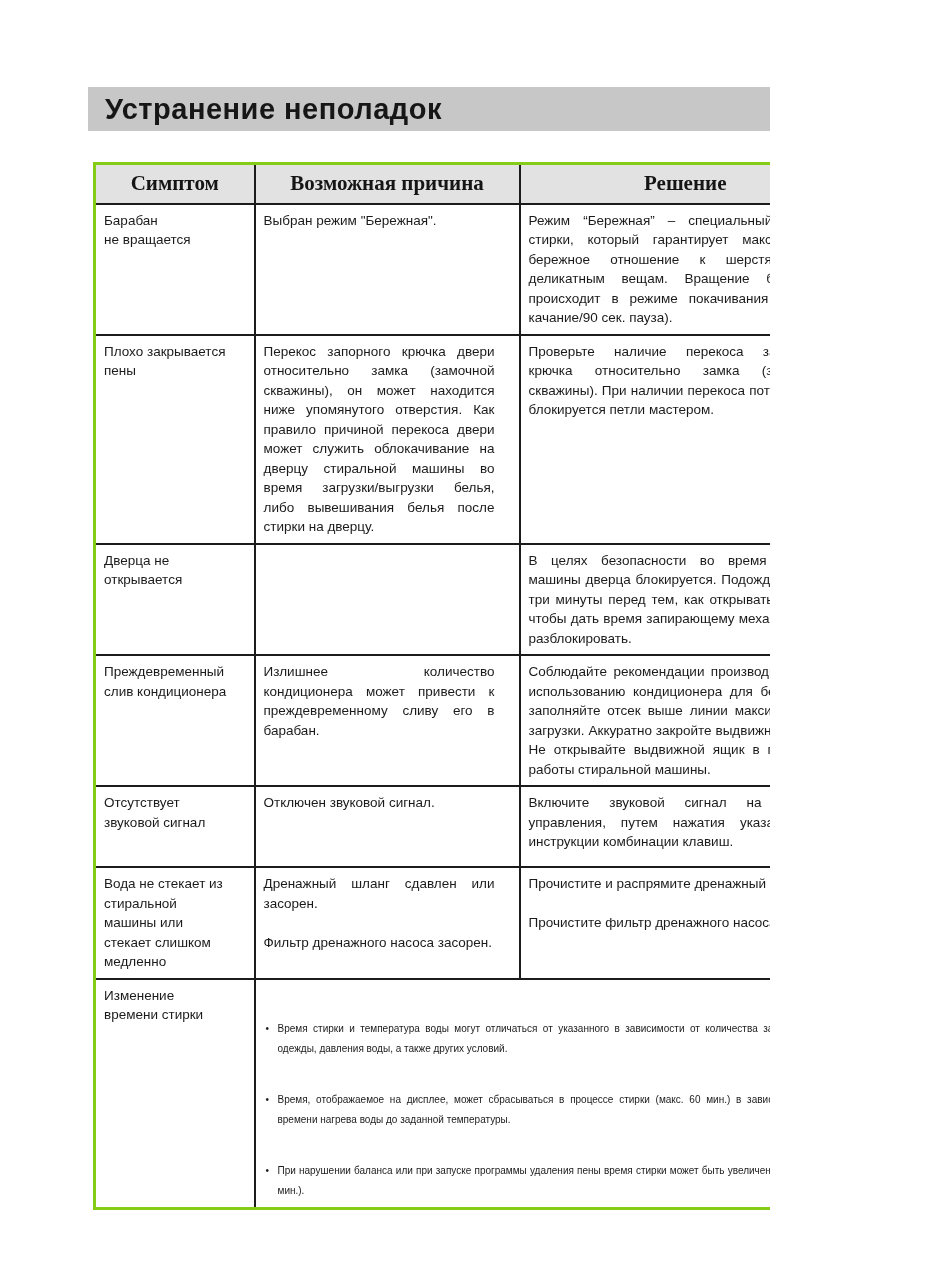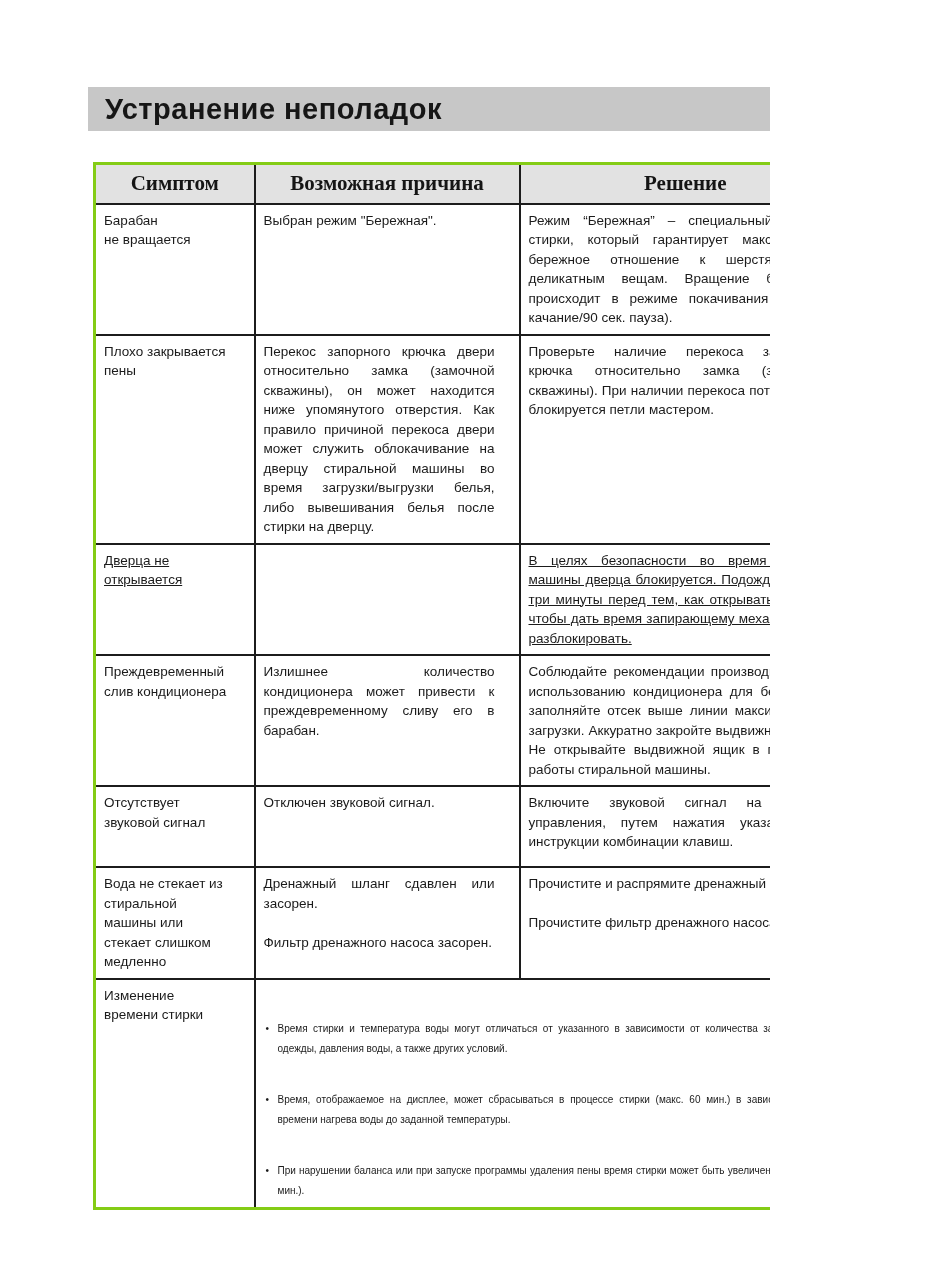--- a/index.html
+++ b/index.html
@@ -66,21 +66,21 @@
     white-space: pre-line;
     text-align: left;
     padding-left: 9px;
   }
   td.body-txt {
     text-align: justify;
     white-space: pre-line;
   }
   tr.r1 { height: 125px; }
   tr.r2 { height: 180px; }
-  tr.r3 { height: 89px; text-decoration: underline; }
+  tr.r3 { height: 89px; }
   tr.r4 { height: 120px; }
   tr.r5 { height: 81px; }
   tr.r6 { height: 105px; }
   tr.r7 { height: 230px; }
   ul.bullets {
     list-style: none;
     padding: 2px 4px 0 2px;
   }
   ul.bullets li {
     position: relative;

